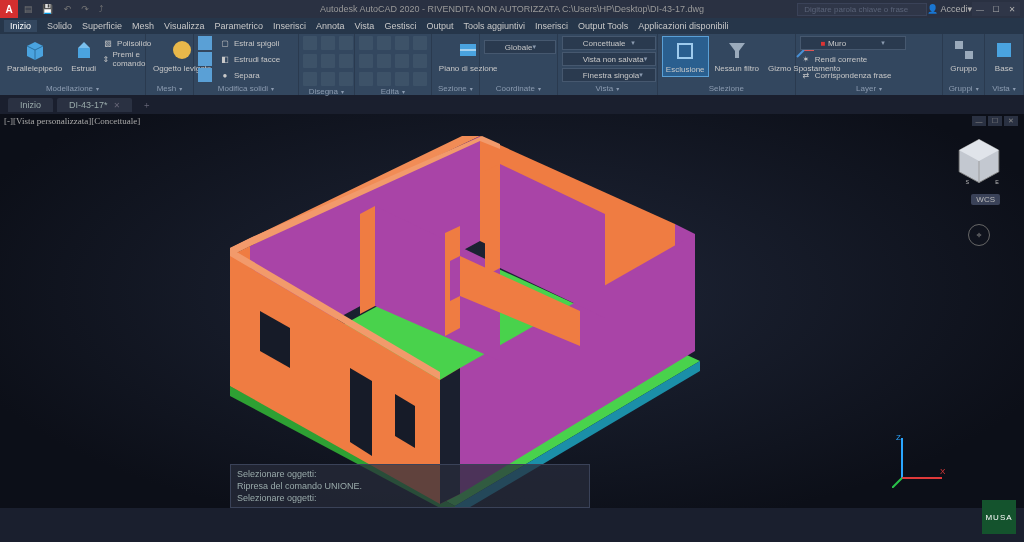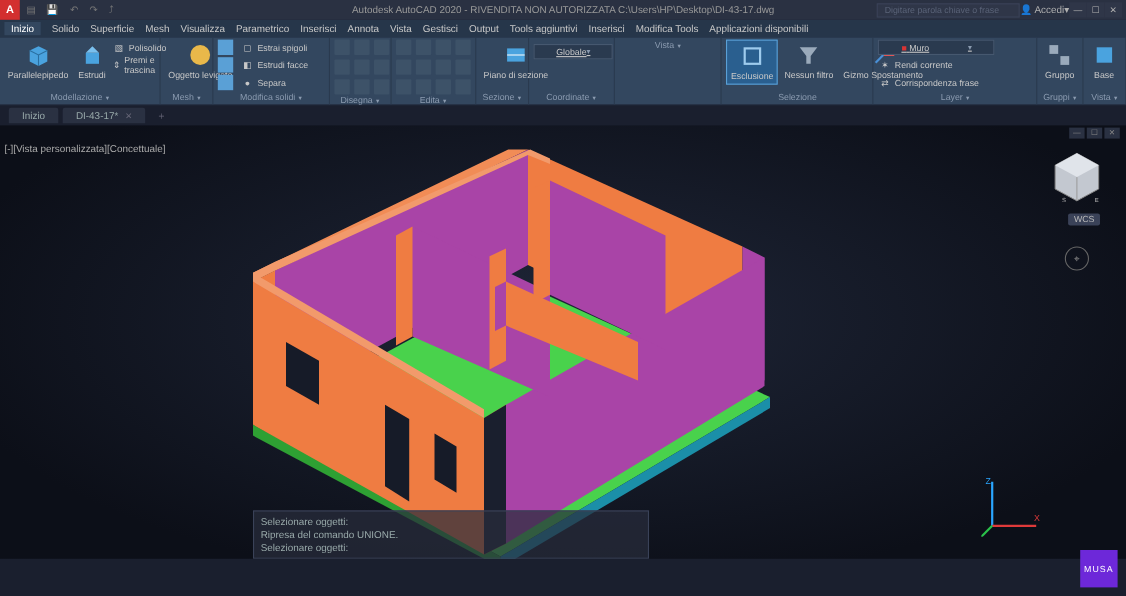--- a/index.html
+++ b/index.html
@@ -26,33 +26,33 @@
   .panel .rows { flex: 1; display: flex; gap: 3px; align-items: flex-start; }
   .panel .title { font-size: 8px; color: #8b9bb0; text-align: center; padding: 1px 0 2px; white-space: nowrap; }
   .panel .title .dd { font-size: 6px; margin-left: 3px; }
   .bigbtn { display: flex; flex-direction: column; align-items: center; justify-content: center; gap: 2px; padding: 2px 3px; cursor: default; }
   .bigbtn .ico { width: 24px; height: 24px; display: flex; align-items: center; justify-content: center; }
   .bigbtn .lbl { font-size: 8px; color: #c8c8c8; text-align: center; line-height: 9px; white-space: nowrap; }
   .smallrow { display: flex; align-items: center; gap: 3px; font-size: 8px; color: #c8c8c8; height: 14px; }
   .smallrow .ico-sm { width: 12px; height: 12px; display: flex; align-items: center; justify-content: center; }
   .gridicons { display: grid; grid-template-columns: repeat(auto-fill, 14px); gap: 4px; }
   .gridicons .gi { width: 14px; height: 14px; background: #3d5268; border-radius: 1px; }
-  .dd-field { height: 14px; background: #2a3a4f; border: 1px solid #46586f; padding: 0 20px; display: flex; align-items: center; font-size: 8px; color: #c8c8c8; white-space: nowrap; overflow: hidden; text-decoration: underline; }
+  .dd-field { height: 14px; background: #2a3a4f; border: 1px solid #46586f; padding: 0 20px; display: flex; align-items: center; font-size: 8px; color: #c8c8c8; white-space: nowrap; overflow: hidden; }
   .dd-field::after { content: "▾"; margin-left: auto; font-size: 7px; color: #8b9bb0; }
   .stackcol { display: flex; flex-direction: column; gap: 2px; }
 
   
   .filetabs { height: 18px; background: #1a1f2e; display: flex; align-items: center; padding-left: 8px; gap: 4px; font-size: 9px; }
   .ft { background: #2a3142; padding: 2px 12px; border-radius: 2px 2px 0 0; display: flex; align-items: center; gap: 6px; color: #9aa; }
   .ft .x { font-size: 8px; color: #667; }
   .ft-add { color: #667; padding: 0 6px; }
 
   
   .viewport { position: absolute; left: 0; top: 114px; right: 0; bottom: 34px; background: radial-gradient(ellipse at 50% 45%, #1f2638 0%, #0c0f18 80%); overflow: hidden; }
-  .viewport .label-tl { position: absolute; top: 16px; left: 4px; font-size: 9px; color: #aaa; }
+  .viewport .label-tl { position: absolute; top: 2px; left: 4px; font-size: 9px; color: #aaa; font-family: Liberation Serif, serif; }
   .viewport .wc-btns { position: absolute; top: 2px; right: 6px; display: flex; gap: 2px; }
   .viewport .wc-btns span { width: 14px; height: 10px; background: #2a3142; font-size: 7px; display: flex; align-items: center; justify-content: center; color: #888; }
 
   
   .viewcube { position: absolute; top: 20px; right: 18px; width: 54px; height: 54px; }
   .viewcube svg { width: 100%; height: 100%; }
   .vc-badge { position: absolute; top: 80px; right: 24px; background: #3a4258; color: #bbb; font-size: 8px; padding: 1px 5px; border-radius: 2px; }
 
   
   .navwheel { position: absolute; top: 110px; right: 34px; width: 22px; height: 22px; border: 1px solid #666; border-radius: 50%; display: flex; align-items: center; justify-content: center; color: #888; font-size: 9px; }
@@ -61,21 +61,21 @@
   .ucs { position: absolute; bottom: 20px; right: 76px; width: 56px; height: 56px; }
 
   
   .model { position: absolute; left: 200px; top: 22px; width: 520px; height: 380px; }
   .model svg { width: 100%; height: 100%; overflow: visible; }
 
   
   .cmdline { position: absolute; left: 230px; bottom: 0; width: 360px; background: rgba(40,45,60,0.72); border: 1px solid #3a4258; font-size: 9px; color: #9aa; padding: 3px 6px; line-height: 12px; }
 
   
-  .badge { position: absolute; bottom: 8px; right: 8px; width: 34px; height: 34px; background: #6d28d9; display: flex; align-items: center; justify-content: center; color: #fff; font-size: 8px; letter-spacing: 1px; }
+  .badge { position: absolute; bottom: 8px; right: 8px; width: 34px; height: 34px; background: #14532d; display: flex; align-items: center; justify-content: center; color: #fff; font-size: 8px; letter-spacing: 1px; }
 </style>
 </head>
 <body>
 
 <div class="titlebar">
   <div class="app-icon">A</div>
   <div class="qat">
     <span>▤</span>
     <span>💾</span>
     <span>↶</span>
@@ -100,21 +100,21 @@
   <span>Mesh</span>
   <span>Visualizza</span>
   <span>Parametrico</span>
   <span>Inserisci</span>
   <span>Annota</span>
   <span>Vista</span>
   <span>Gestisci</span>
   <span>Output</span>
   <span>Tools aggiuntivi</span>
   <span>Inserisci</span>
-  <span>Modifica Tools</span>
+  <span>Output Tools</span>
   <span>Applicazioni disponibili</span>
 </div>
 
 <div class="ribbon">
 
   <div class="panel" style="width:146px">
     <div class="rows">
       <div class="bigbtn">
         <div class="ico">
             <svg viewBox="0 0 24 24">
@@ -134,21 +134,21 @@
           </div>
         <div class="lbl">Estrudi</div>
       </div>
       <div class="stackcol">
         <div class="smallrow">
             <span class="ico-sm">▧</span>
             <span>Polisolido</span>
           </div>
         <div class="smallrow">
             <span class="ico-sm">⇕</span>
-            <span>Premi e trascina</span>
+            <span>Premi e comando</span>
           </div>
       </div>
     </div>
     <div class="title"><span>Modellazione</span><span class="dd">▾</span></div>
   </div>
 
   <div class="panel" style="width:48px">
     <div class="rows">
       <div class="bigbtn">
         <div class="ico">
@@ -254,20 +254,27 @@
           <div class="gi"></div>
           <div class="gi"></div>
         </div>
         <div class="dd-field" style="width:72px">Globale</div>
       </div>
     </div>
     <div class="title"><span>Coordinate</span><span class="dd">▾</span></div>
   </div>
 
   <div class="panel" style="width:100px">
+    <div class="rows">
+      <div class="stackcol" style="width:100%">
+        <div class="dd-field" style="width:94px">Concettuale</div>
+        <div class="dd-field" style="width:94px">Vista non salvata</div>
+        <div class="dd-field" style="width:94px">Finestra singola</div>
+      </div>
+    </div>
     <div class="title"><span>Vista</span><span class="dd">▾</span></div>
   </div>
 
   <div class="panel" style="width:138px">
     <div class="rows">
       <div class="bigbtn" style="background:#2a5f8f;border:1px solid #5aa0d6">
         <div class="ico">
             <svg viewBox="0 0 24 24">
               <rect x="5" y="5" width="14" height="14" fill="none" stroke="#9ecbed" stroke-width="2"></rect>
             </svg>

